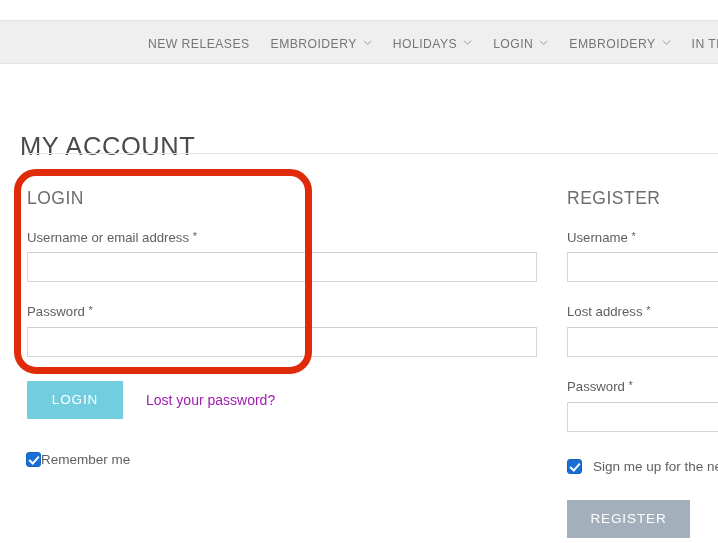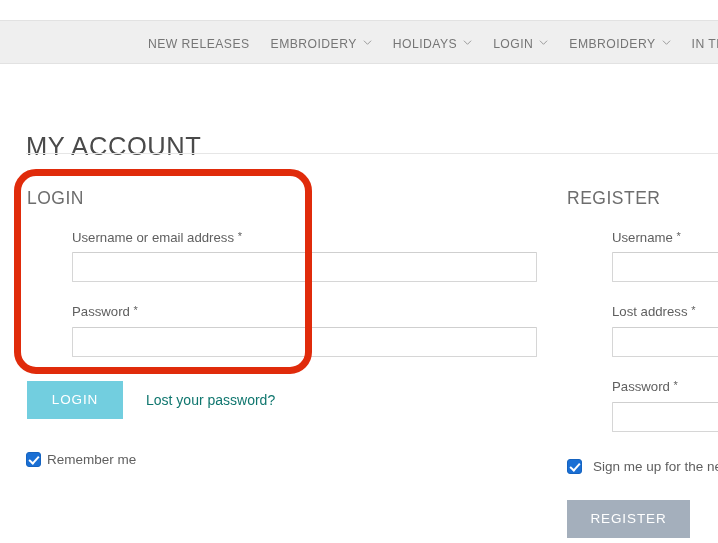--- a/index.html
+++ b/index.html
@@ -55,21 +55,21 @@
     height: 9px;
     display: inline-block;
     position: relative;
     top: -1px;
   }
   .chev svg { display: block; }
 
   
   .page-title {
     position: absolute;
-    left: 26px;
+    left: 20px;
     top: 106px;
     font-size: 25.5px;
     letter-spacing: 0.6px;
     color: #4a4a4a;
     font-weight: 400;
     line-height: 1;
     margin-top: 28px;
   }
   .title-divider {
     position: absolute;
@@ -91,21 +91,21 @@
   .col-head {
     font-size: 17.5px;
     letter-spacing: 0.5px;
     color: #6d6d6d;
     font-weight: 400;
     line-height: 1;
     margin: 0 0 22px 0;
     white-space: nowrap;
   }
 
-  .field { margin-bottom: 22px; margin-left: 45px; }
+  .field { margin-bottom: 22px; }
   .field-label {
     display: block;
     font-size: 13.2px;
     color: #5f5f5f;
     margin-bottom: 7px;
     line-height: 1.2;
     white-space: nowrap;
   }
   .req { color: #5f5f5f; font-size: 11px; vertical-align: 2px; }
 
@@ -143,38 +143,37 @@
     line-height: 1;
   }
   .btn-login {
     background: #72cedf;
     width: 96px;
     height: 38px;
     font-size: 13.5px;
   }
   .lost-link {
     margin-left: 23px;
-    color: #0f766e;
+    color: #a21caf;
     font-size: 14px;
     text-decoration: none;
     cursor: pointer;
   }
 
   .remember-row {
     position: absolute;
     left: 26px;
     top: 452px;
     display: flex;
     align-items: center;
   }
   .remember-label {
     font-size: 13.5px;
     color: #5f5f5f;
     line-height: 1;
-    padding-left: 6px;
   }
 
   
   .cb {
     -webkit-appearance: none;
     appearance: none;
     width: 15px;
     height: 15px;
     margin: 0;
     border-radius: 3px;

